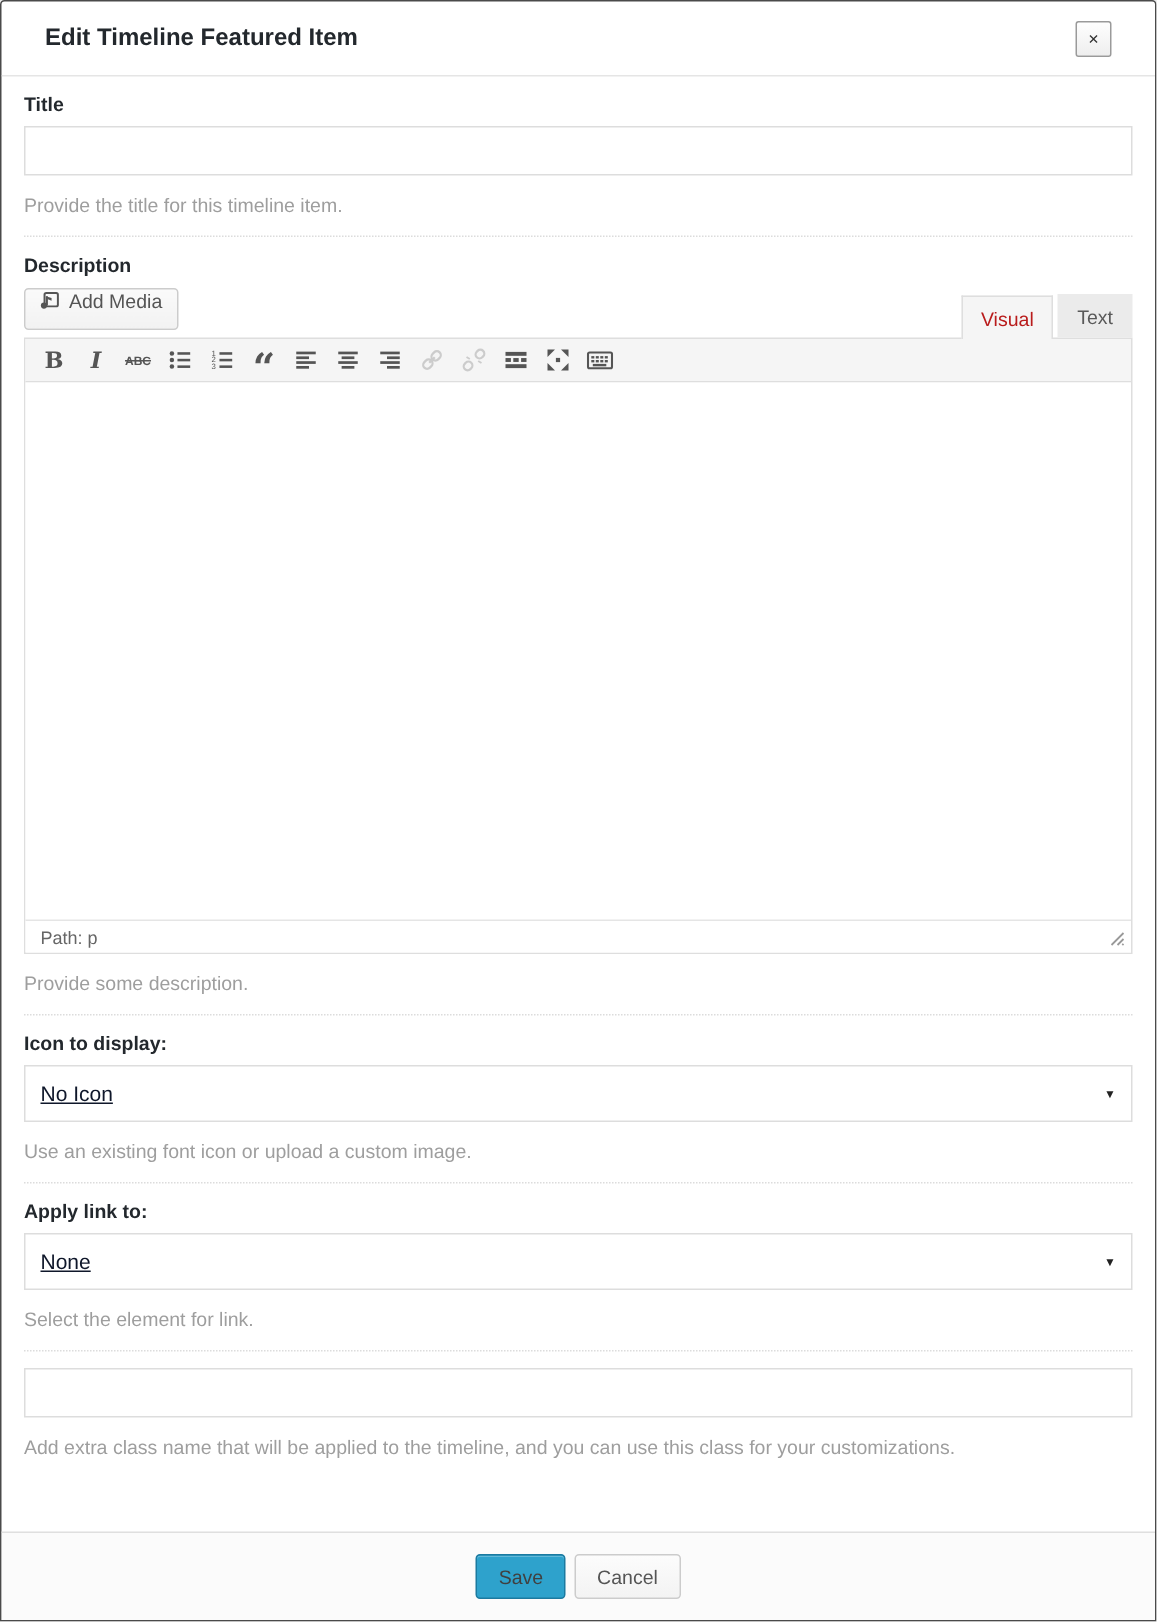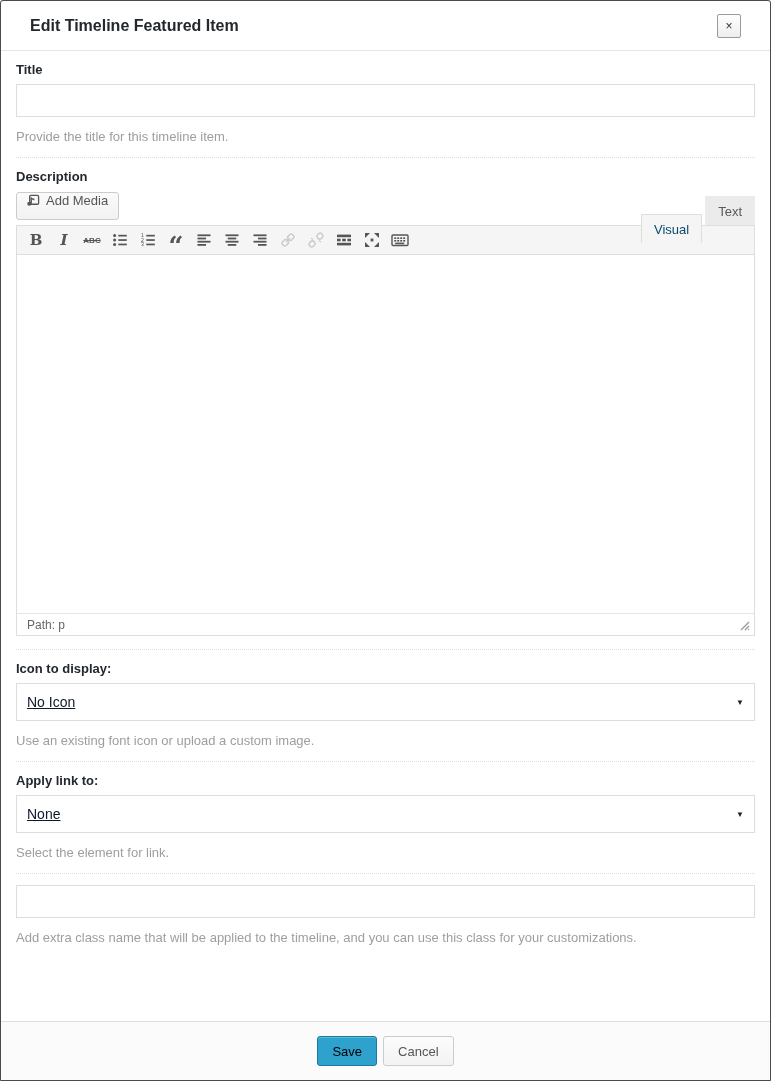--- a/index.html
+++ b/index.html
@@ -70,23 +70,23 @@
     font-size:13px; color:#555; cursor:pointer;
   }
   .editor-tabs { display:flex; align-items:flex-end; }
   .editor-tab {
     height:29px; padding:0 12px; line-height:29px;
     font-size:13px; color:#595959; cursor:pointer;
     border:1px solid transparent; border-bottom:none;
     background:#ebebeb; margin-left:3px;
   }
   .editor-tab.active {
-    background:#f5f5f5; color:#0c4a6e;
+    background:#f5f5f5; color:#b91c1c;
     border-color:#dedede;
-    position:relative; top:18px; z-index:2;
+    position:relative; top:1px; z-index:2;
   }
   .editor-frame { border:1px solid #dedede; background:#fff; }
   .editor-toolbar {
     background:#f5f5f5; border-bottom:1px solid #dedede;
     display:flex; align-items:center;
     padding:2px 6px; height:29px; gap:2px;
   }
   .tb-btn {
     width:26px; height:24px;
     display:flex; align-items:center; justify-content:center;
@@ -111,21 +111,21 @@
     flex:0 0 59px; margin-top:auto;
     border-top:1px solid #dfdfdf; background:#fbfbfb;
     display:flex; align-items:center; justify-content:center; gap:6px;
   }
   .btn {
     height:30px; padding:0 14px;
     border-radius:3px; font-size:13px; cursor:pointer;
     display:inline-flex; align-items:center;
   }
   .btn-primary {
-    background:#2ea2cc; border:1px solid #1b7aa0; color:#000000;
+    background:#2ea2cc; border:1px solid #1b7aa0; color:#404040;
     box-shadow:inset 0 1px 0 rgba(255,255,255,.25);
   }
   .btn-secondary {
     background:linear-gradient(#fcfcfc,#f3f3f3); border:1px solid #ccc; color:#555;
   }
 
   svg { display:block; }
 </style>
 </head>
 <body>
@@ -287,20 +287,21 @@
           <span class="resize-handle">
             <svg width="12" height="12" viewBox="0 0 12 12">
               <line x1="3" y1="11" x2="11" y2="3" stroke="#999" stroke-width="1.2"></line>
               <line x1="7" y1="11" x2="11" y2="7" stroke="#999" stroke-width="1.2"></line>
               <line x1="10.2" y1="11" x2="11" y2="10.2" stroke="#999" stroke-width="1.2"></line>
             </svg>
           </span>
         </div>
       </div>
 
+      <div class="help-text">Provide some description.</div>
     </div>
 
     <div class="section dotted">
       <div class="field-label">Icon to display:</div>
       <div class="select-box">
         <span class="select-value">No Icon</span>
         <span class="select-arrow">▼</span>
       </div>
       <div class="help-text">Use an existing font icon or upload a custom image.</div>
     </div>

